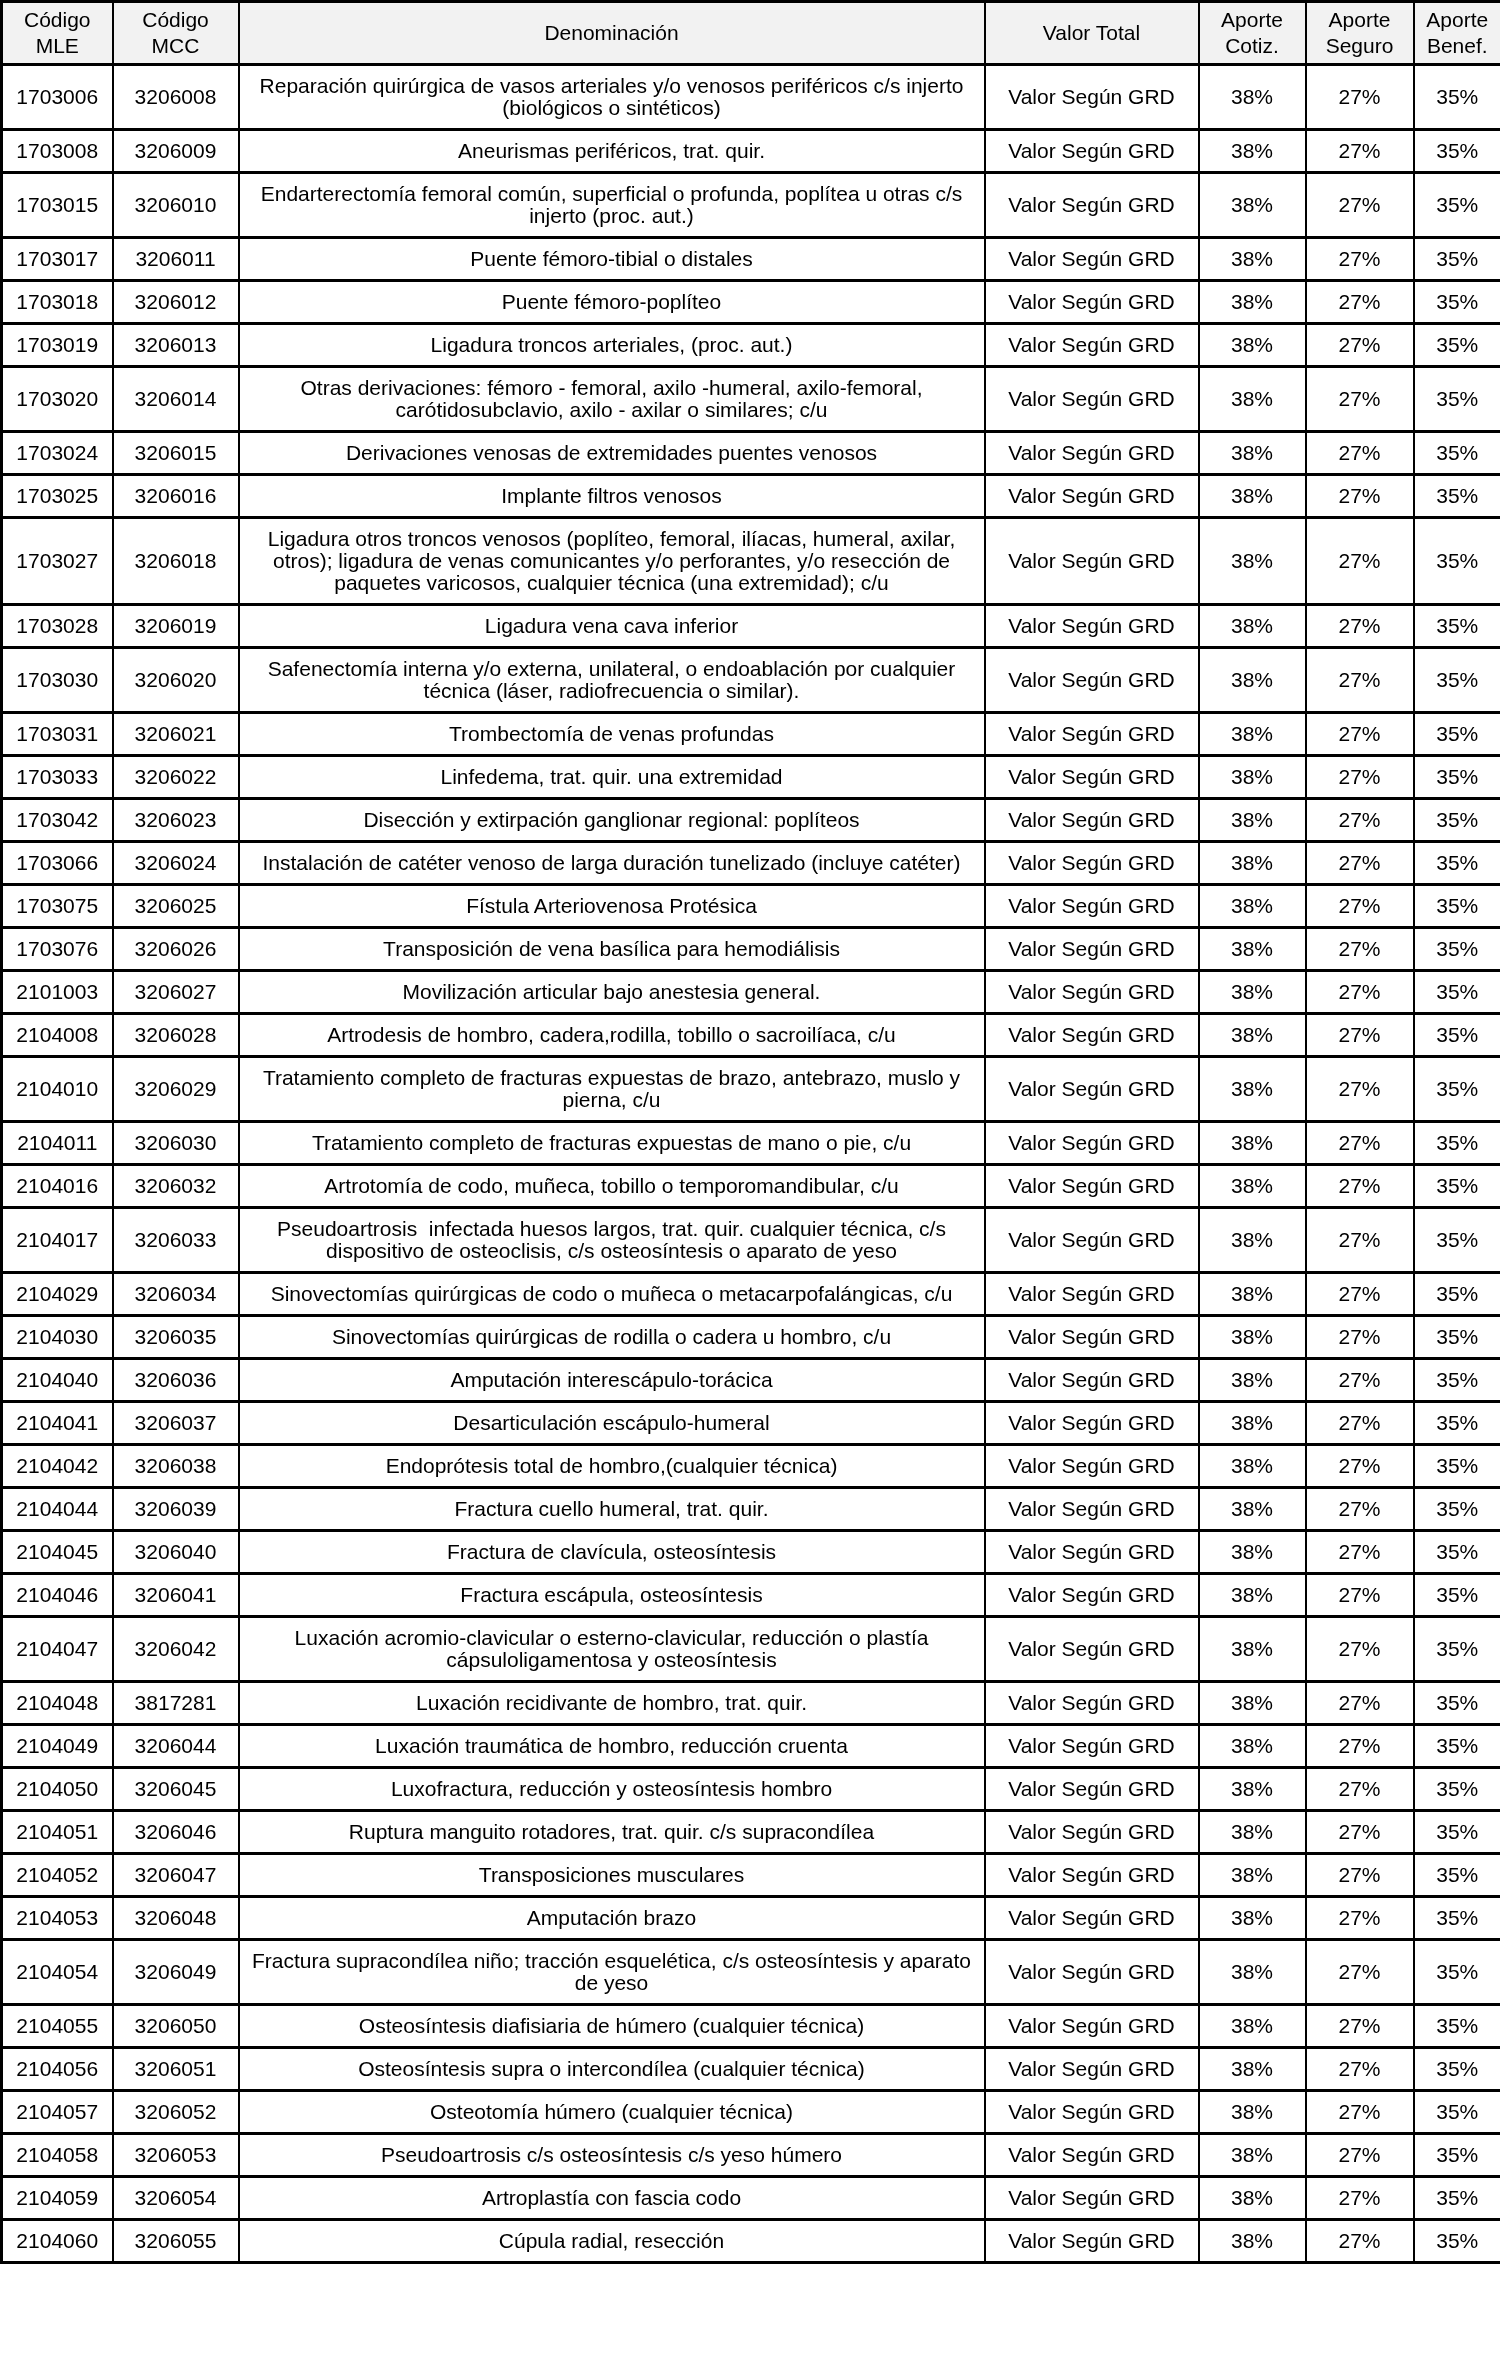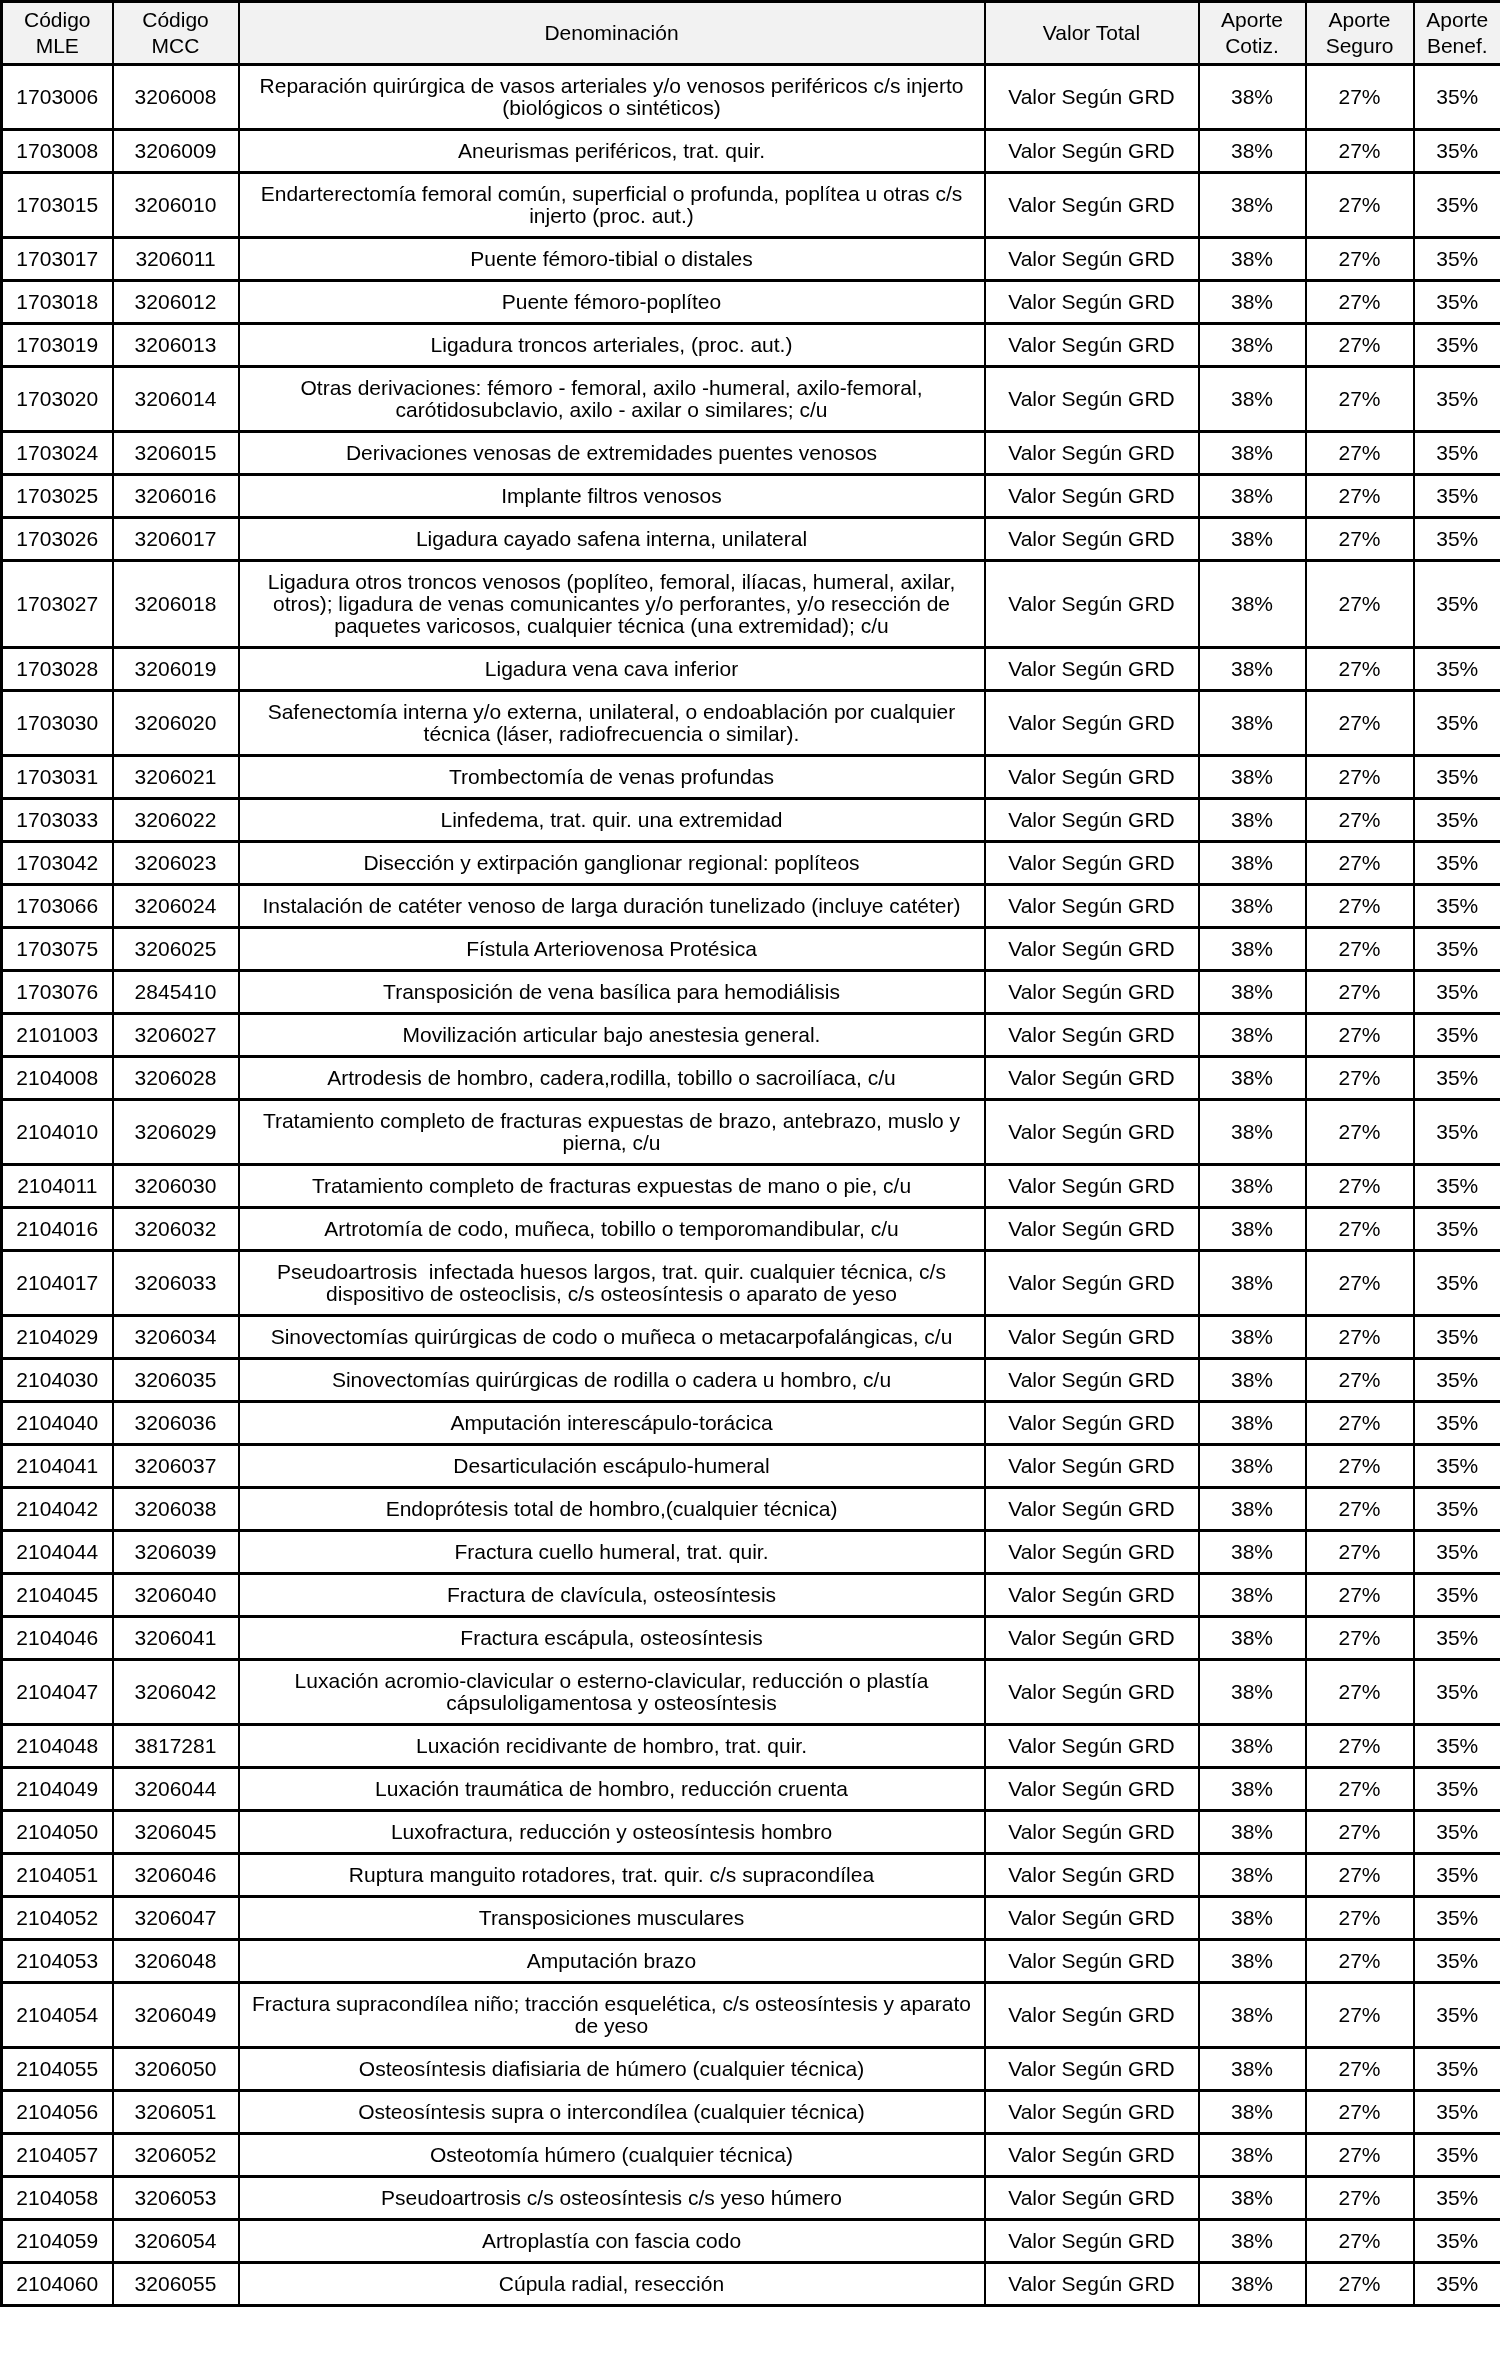--- a/index.html
+++ b/index.html
@@ -154,29 +154,20 @@
       <tr>
         <td class="ctr">1703025</td>
         <td class="ctr">3206016</td>
         <td class="den">Implante filtros venosos</td>
         <td class="ctr">Valor Según GRD</td>
         <td class="ctr">38%</td>
         <td class="ctr">27%</td>
         <td class="ctr">35%</td>
       </tr>
       <tr>
-        <td class="ctr">1703026</td>
-        <td class="ctr">3206017</td>
-        <td class="den">Ligadura cayado safena interna, unilateral</td>
-        <td class="ctr">Valor Según GRD</td>
-        <td class="ctr">38%</td>
-        <td class="ctr">27%</td>
-        <td class="ctr">35%</td>
-      </tr>
-      <tr>
         <td class="ctr">1703027</td>
         <td class="ctr">3206018</td>
         <td class="den">Ligadura otros troncos venosos (poplíteo, femoral, ilíacas, humeral, axilar, otros); ligadura de venas comunicantes y/o perforantes, y/o resección de paquetes varicosos, cualquier técnica (una extremidad); c/u</td>
         <td class="ctr">Valor Según GRD</td>
         <td class="ctr">38%</td>
         <td class="ctr">27%</td>
         <td class="ctr">35%</td>
       </tr>
       <tr>
         <td class="ctr">1703028</td>
@@ -236,21 +227,21 @@
         <td class="ctr">1703075</td>
         <td class="ctr">3206025</td>
         <td class="den">Fístula Arteriovenosa Protésica</td>
         <td class="ctr">Valor Según GRD</td>
         <td class="ctr">38%</td>
         <td class="ctr">27%</td>
         <td class="ctr">35%</td>
       </tr>
       <tr>
         <td class="ctr">1703076</td>
-        <td class="ctr">2845410</td>
+        <td class="ctr">3206026</td>
         <td class="den">Transposición de vena basílica para hemodiálisis</td>
         <td class="ctr">Valor Según GRD</td>
         <td class="ctr">38%</td>
         <td class="ctr">27%</td>
         <td class="ctr">35%</td>
       </tr>
       <tr>
         <td class="ctr">2101003</td>
         <td class="ctr">3206027</td>
         <td class="den">Movilización articular bajo anestesia general.</td>

